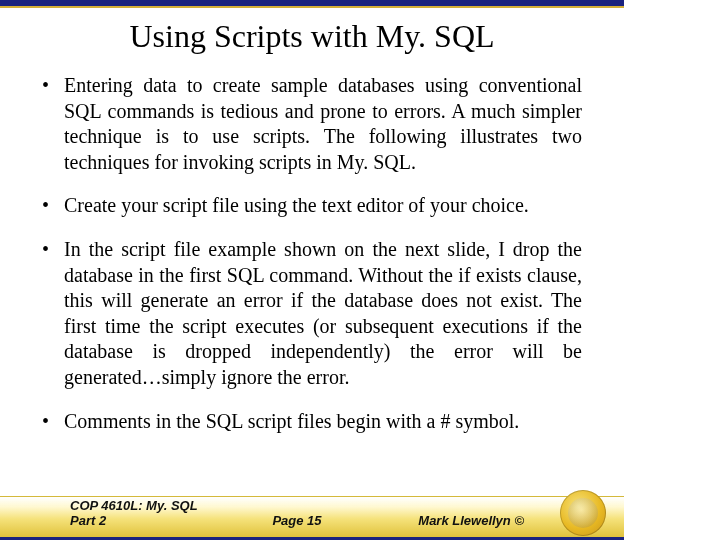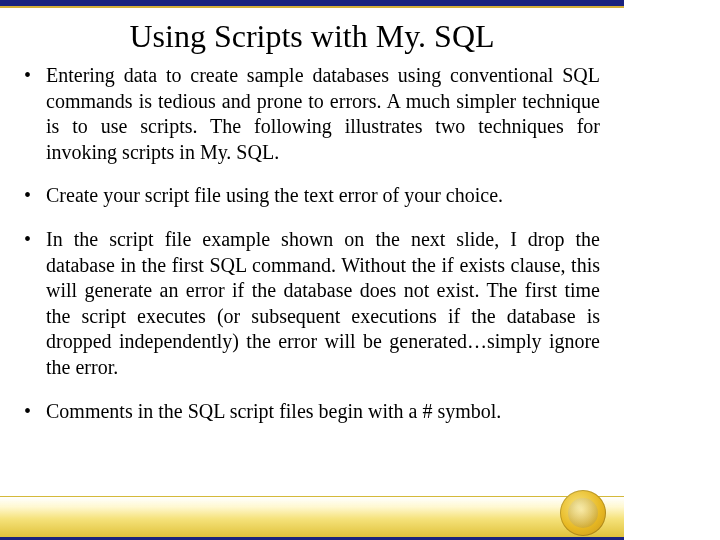--- a/index.html
+++ b/index.html
@@ -27,21 +27,21 @@
     font-size: 32px;
     font-weight: 400;
     margin: 10px 0 8px 0;
     color: #000;
   }
   .content {
     padding: 0 24px 0 22px;
   }
   ul.bullets {
     list-style: none;
-    margin: 0;
+    margin: 18px;
     padding: 0;
   }
   ul.bullets > li {
     position: relative;
     padding-left: 24px;
     margin-bottom: 18px;
     font-size: 20px;
     line-height: 1.28;
     color: #000;
     text-align: justify;
@@ -120,23 +120,30 @@
 <body>
 
 <div class="slide">
   <div class="top-border"></div>
 
   <div class="title">Using Scripts with My. SQL</div>
 
   <div class="content">
     <ul class="bullets">
       <li>Entering data to create sample databases using conventional SQL commands is tedious and prone to errors.  A much simpler technique is to use scripts.  The following illustrates two techniques for invoking scripts in My. SQL.</li>
-      <li>Create your script file using the text error of your choice.</li>
+      <li>Create your script file using the text editor of your choice.</li>
       <li>In the script file example shown on the next slide, I drop the database in the first SQL command.  Without the if exists clause, this will generate an error if the database does not exist.  The first time the script executes (or subsequent executions if the database is dropped independently) the error will be generated…simply ignore the error.</li>
       <li>Comments in the SQL script files begin with a  # symbol.</li>
     </ul>
   </div>
 
   <div class="footer-wrap">
     <div class="footer-grad"></div>
+    <div class="footer-text">
+      <div class="footer-row">
+        <span>COP 4610L: My. SQL Part 2</span>
+        <span>Page 15</span>
+        <span>Mark Llewellyn ©</span>
+      </div>
+    </div>
     <div class="logo"></div>
   </div>
 </div>
 
 </body></html>

